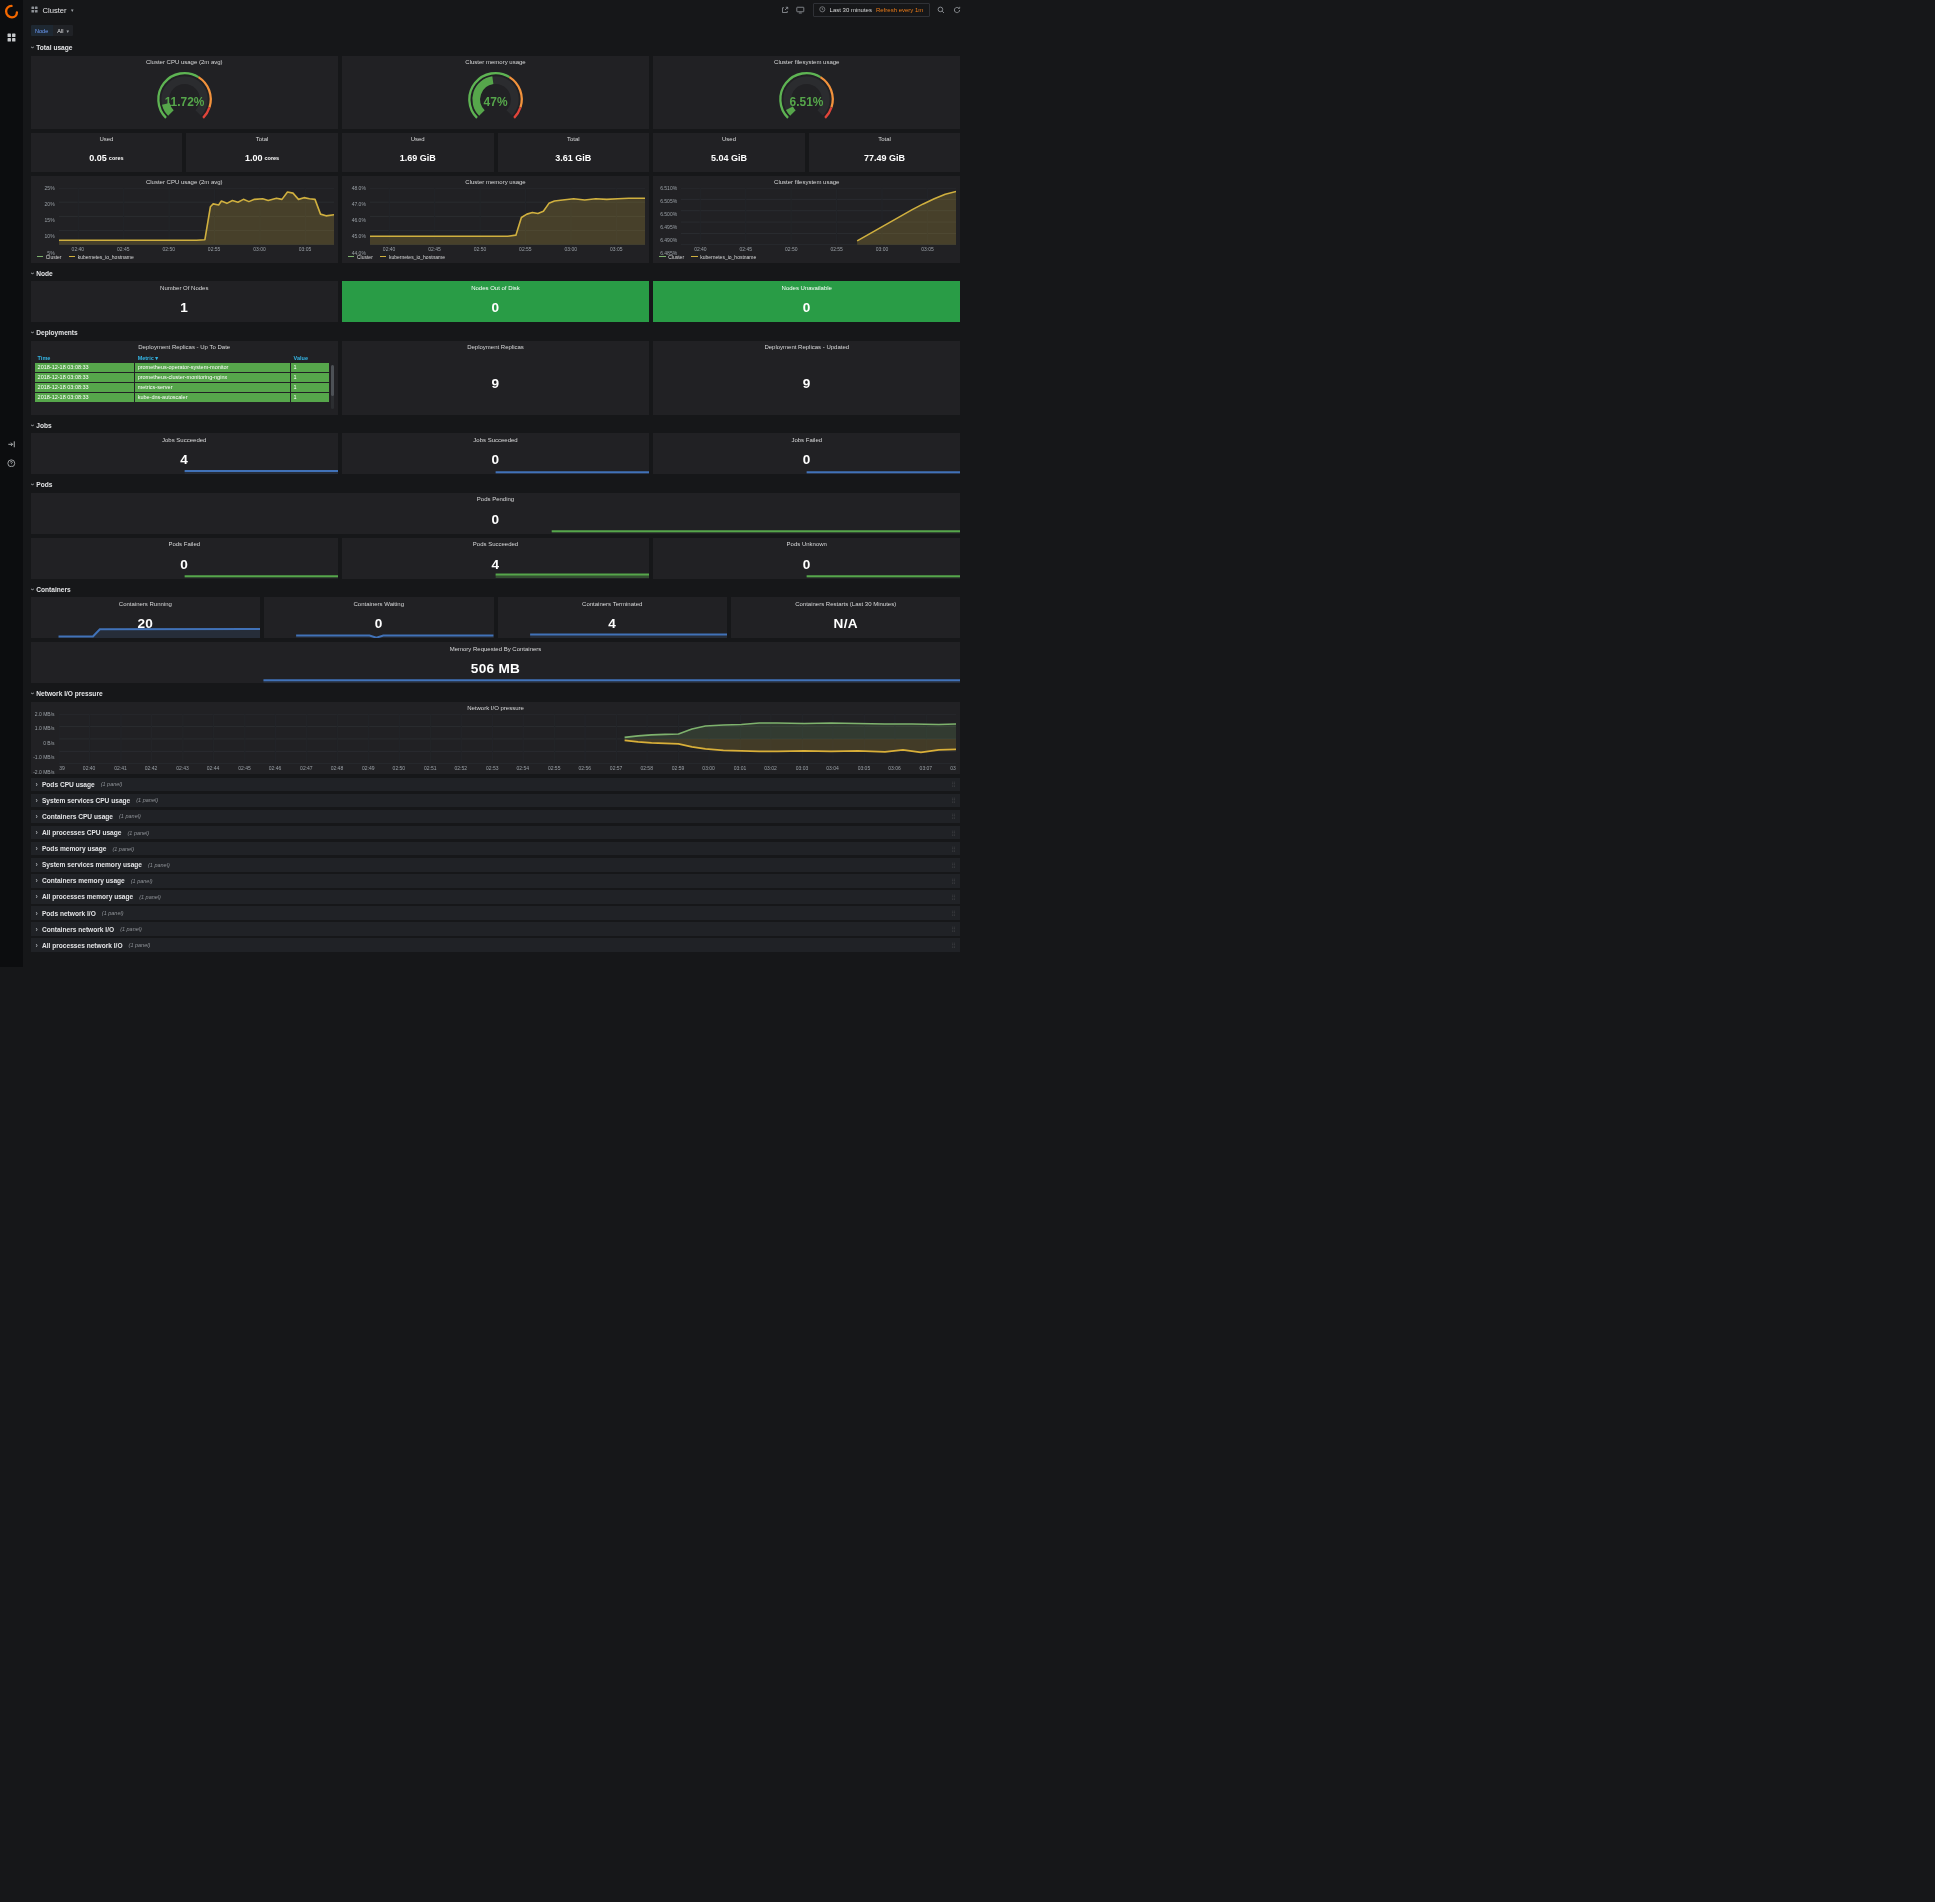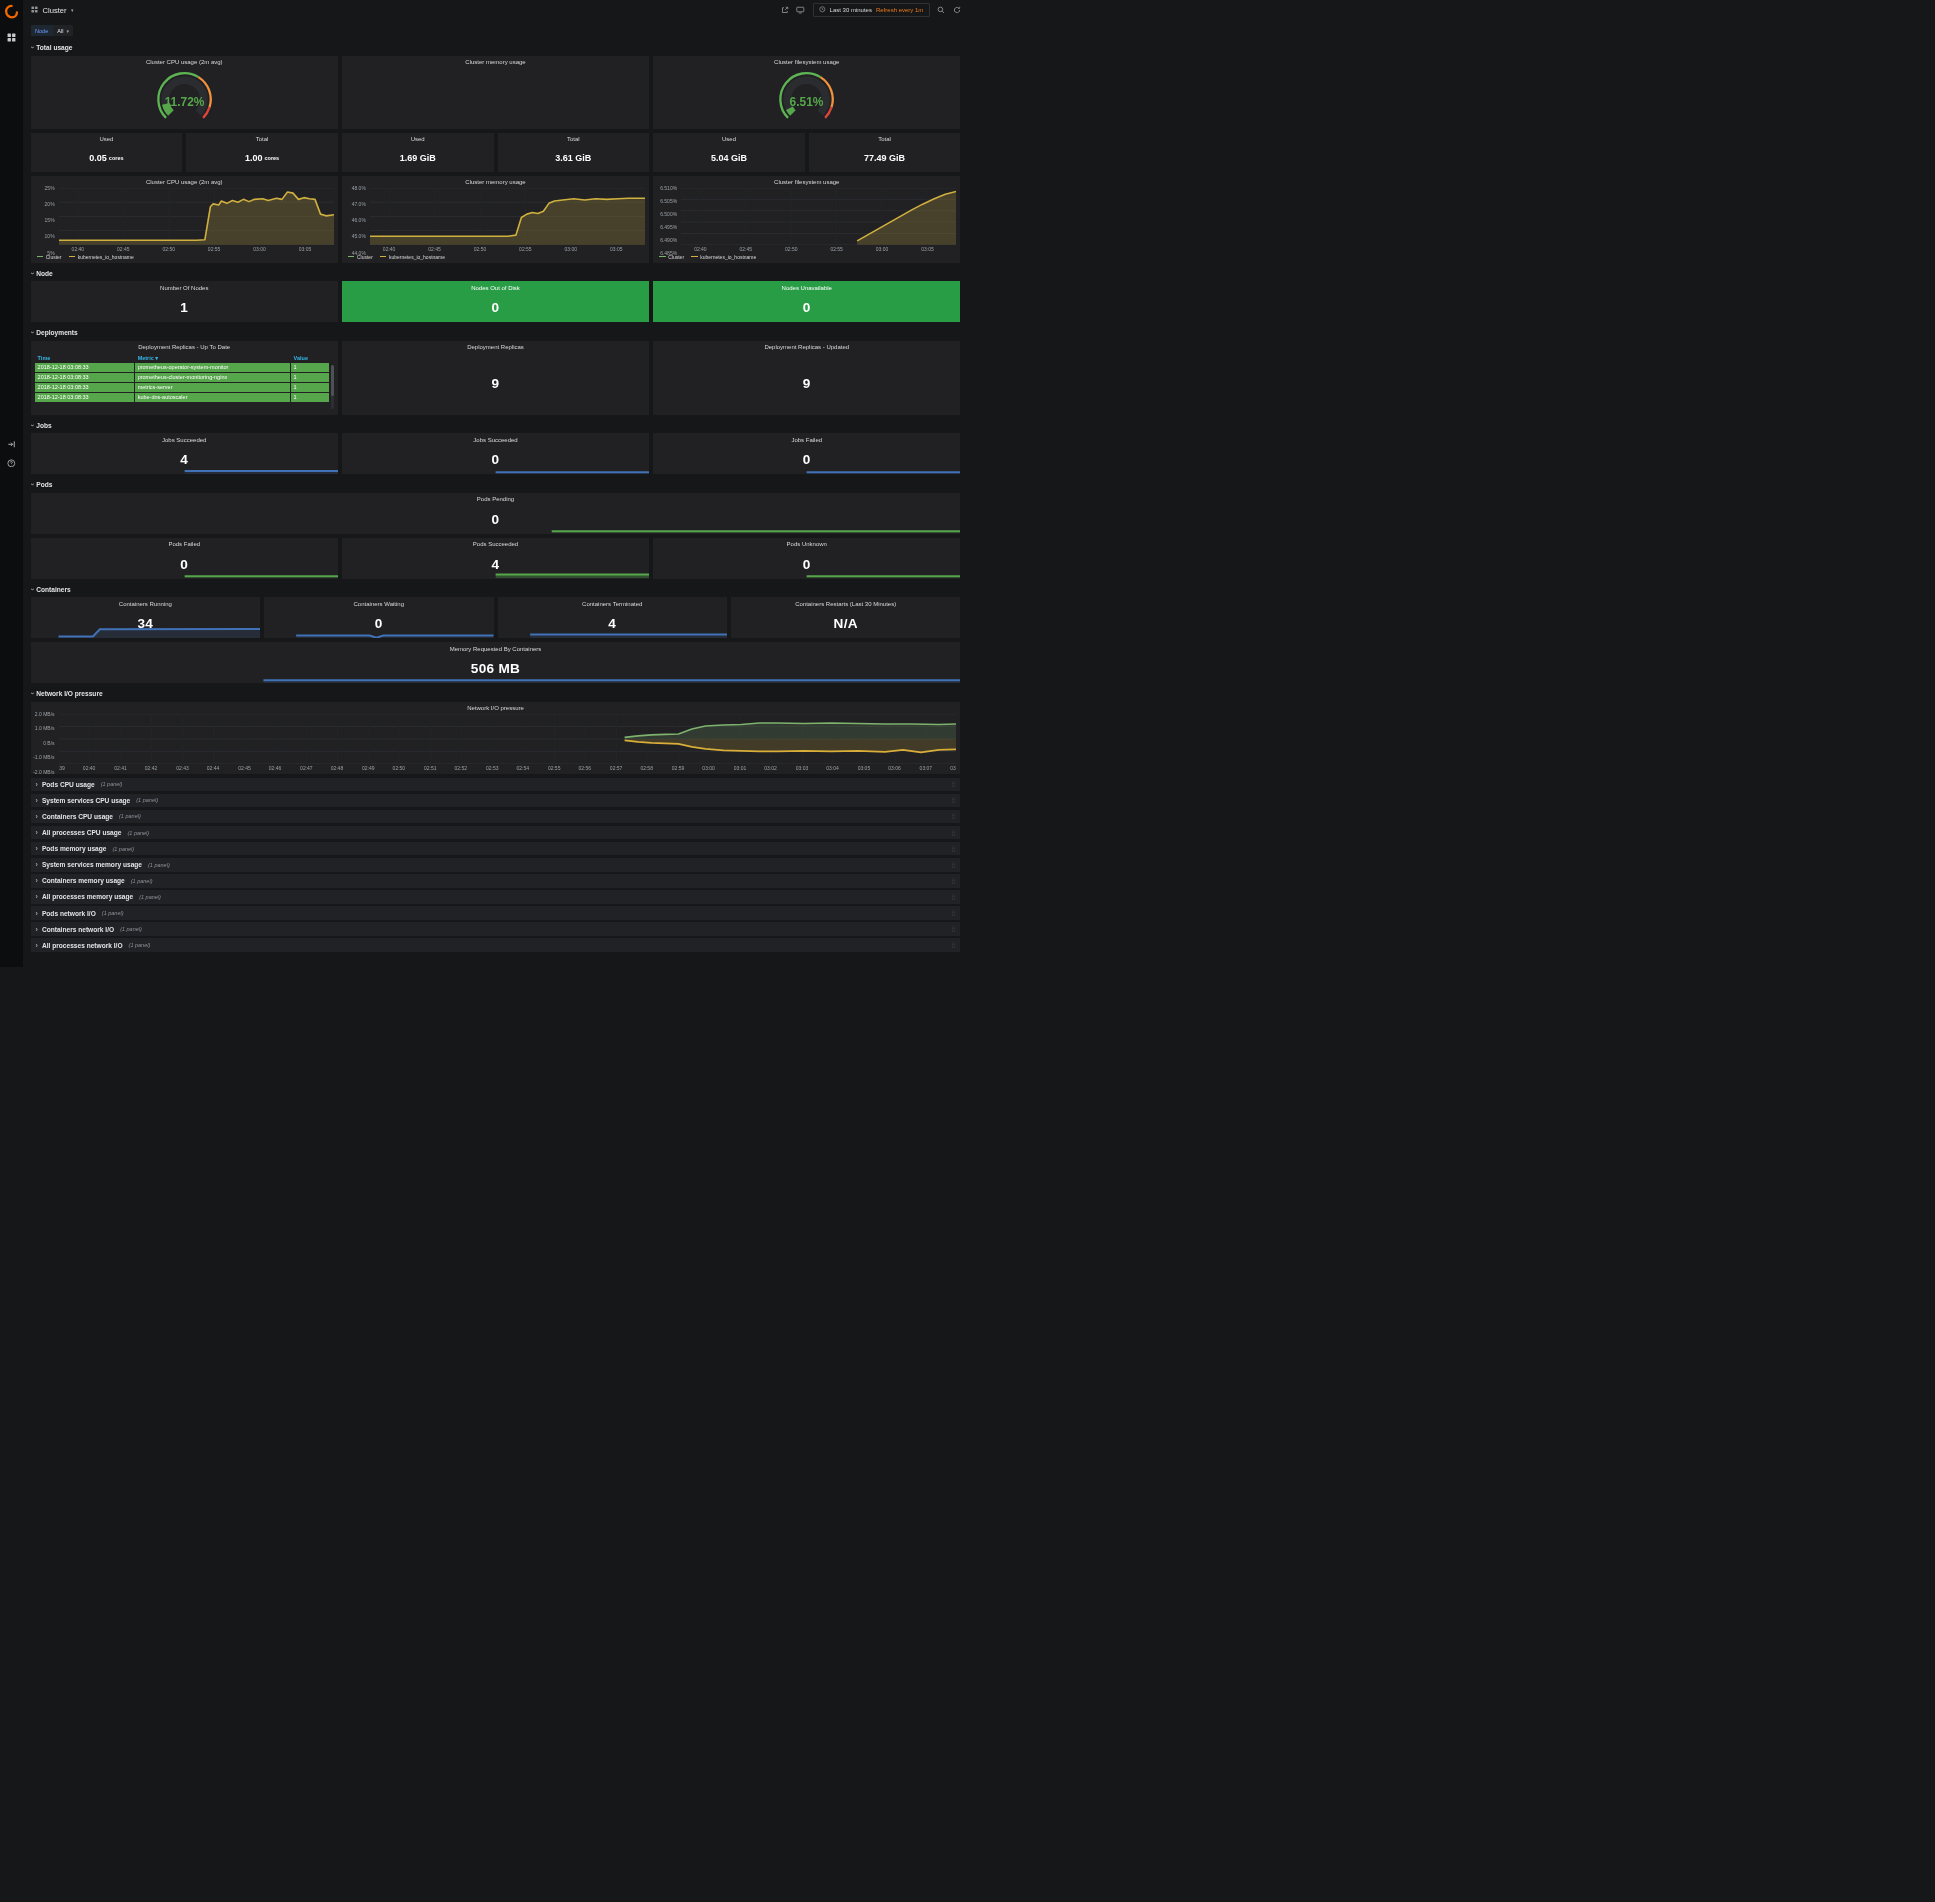--- a/index.html
+++ b/index.html
@@ -193,20 +193,30 @@
               <path d="M 69.69 106.31 A 57 57 0 0 1 140.21 17.66" stroke="#5eb453" stroke-width="5" fill="none"></path>
               <path d="M 140.21 17.66 A 57 57 0 0 1 164.21 83.61" stroke="#f2923c" stroke-width="5" fill="none"></path>
               <path d="M 164.21 83.61 A 57 57 0 0 1 150.31 106.31" stroke="#e0453a" stroke-width="5" fill="none"></path>
               <path d="M 80.30 95.70 A 42 42 0 0 1 69.14 75.70" stroke="#56a64b" stroke-width="17" fill="none"></path>
               <text x="110" y="80" text-anchor="middle" font-size="26" font-weight="bold" fill="#56a64b" font-family="Liberation Sans, sans-serif">11.72%</text>
             </svg>
           </div>
       </div>
       <div class="panel h145">
         <div class="p-title">Cluster memory usage</div>
+        <div class="gauge-body">
+            <svg viewBox="0 0 220 124" style="font-size:12px">
+              <path d="M 80.30 95.70 A 42 42 0 1 1 139.70 95.70" stroke="#2b2c2f" stroke-width="17" fill="none"></path>
+              <path d="M 69.69 106.31 A 57 57 0 0 1 140.21 17.66" stroke="#5eb453" stroke-width="5" fill="none"></path>
+              <path d="M 140.21 17.66 A 57 57 0 0 1 164.21 83.61" stroke="#f2923c" stroke-width="5" fill="none"></path>
+              <path d="M 164.21 83.61 A 57 57 0 0 1 150.31 106.31" stroke="#e0453a" stroke-width="5" fill="none"></path>
+              <path d="M 80.30 95.70 A 42 42 0 0 1 104.08 24.42" stroke="#56a64b" stroke-width="17" fill="none"></path>
+              <text x="110" y="80" text-anchor="middle" font-size="26" font-weight="bold" fill="#56a64b" font-family="Liberation Sans, sans-serif">47%</text>
+            </svg>
+          </div>
       </div>
       <div class="panel h145">
         <div class="p-title">Cluster filesystem usage</div>
         <div class="gauge-body">
             <svg viewBox="0 0 220 124" style="font-size:12px">
               <path d="M 80.30 95.70 A 42 42 0 1 1 139.70 95.70" stroke="#2b2c2f" stroke-width="17" fill="none"></path>
               <path d="M 69.69 106.31 A 57 57 0 0 1 140.21 17.66" stroke="#5eb453" stroke-width="5" fill="none"></path>
               <path d="M 140.21 17.66 A 57 57 0 0 1 164.21 83.61" stroke="#f2923c" stroke-width="5" fill="none"></path>
               <path d="M 164.21 83.61 A 57 57 0 0 1 150.31 106.31" stroke="#e0453a" stroke-width="5" fill="none"></path>
               <path d="M 80.30 95.70 A 42 42 0 0 1 72.72 85.34" stroke="#56a64b" stroke-width="17" fill="none"></path>
@@ -593,21 +603,21 @@
     </div>
 
     <div class="sec-h">
       <span class="sec-chev">›</span>
       <span class="sec-title">Containers</span>
     </div>
     <div class="row">
       <div class="panel h82">
         <div class="p-title">Containers Running</div>
         <div class="stat-body">
-            <span class="big-val">34</span>
+            <span class="big-val">20</span>
           </div>
         <div class="spark">
             <svg viewBox="0 0 100 100" preserveAspectRatio="none">
               <polygon points="12,88 27,88 30,32 100,30 100,100 12,100" fill="rgba(65,114,184,0.15)"></polygon>
               <polyline points="12,88 27,88 30,32 100,30" fill="none" stroke="#4172b8" stroke-width="2" vector-effect="non-scaling-stroke"></polyline>
             </svg>
           </div>
       </div>
       <div class="panel h82">
         <div class="p-title">Containers Waiting</div>

